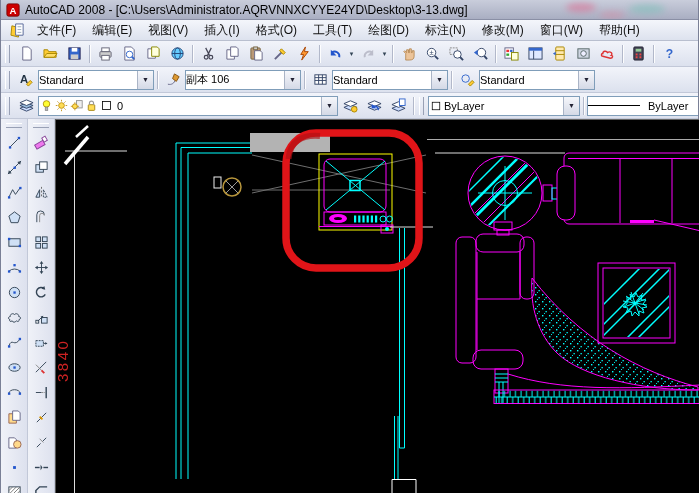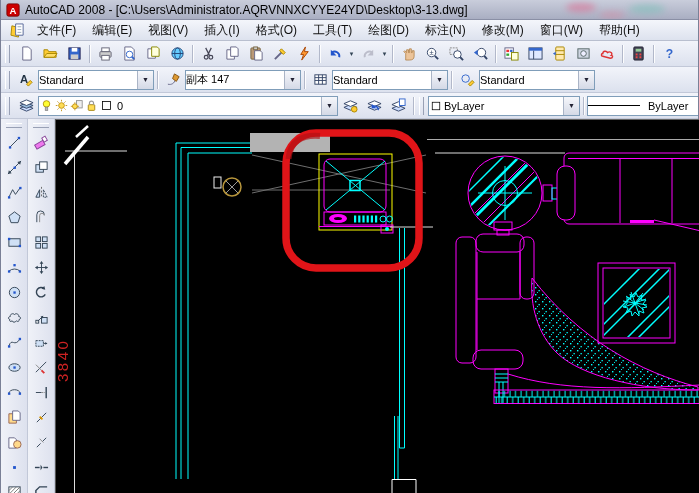--- a/index.html
+++ b/index.html
@@ -305,21 +305,21 @@
       <div class="sep"></div>
       <div class="tb-btn">
         <span style="display: inline-flex;">
           <svg viewBox="0 0 16 16" width="15" height="15">
             <path d="M2 13c4 1 7-1 8-5" fill="none" stroke="#668"></path>
             <path d="M9 2l5 3-3 5-4-3z" fill="#d93" stroke="#851"></path>
           </svg>
         </span>
       </div>
       <div class="combo" style="width: 116px;">
-        <span>副本 147</span>
+        <span>副本 106</span>
         <span class="arrow">▼</span>
       </div>
       <div class="sep"></div>
       <div class="tb-btn">
         <span style="display: inline-flex;">
           <svg viewBox="0 0 16 16" width="15" height="15">
             <rect x="2" y="3" width="12" height="10" fill="#fff" stroke="#346"></rect>
             <path d="M2 6h12M2 9h12M6 3v10M10 3v10" stroke="#346" fill="none"></path>
           </svg>
         </span>

